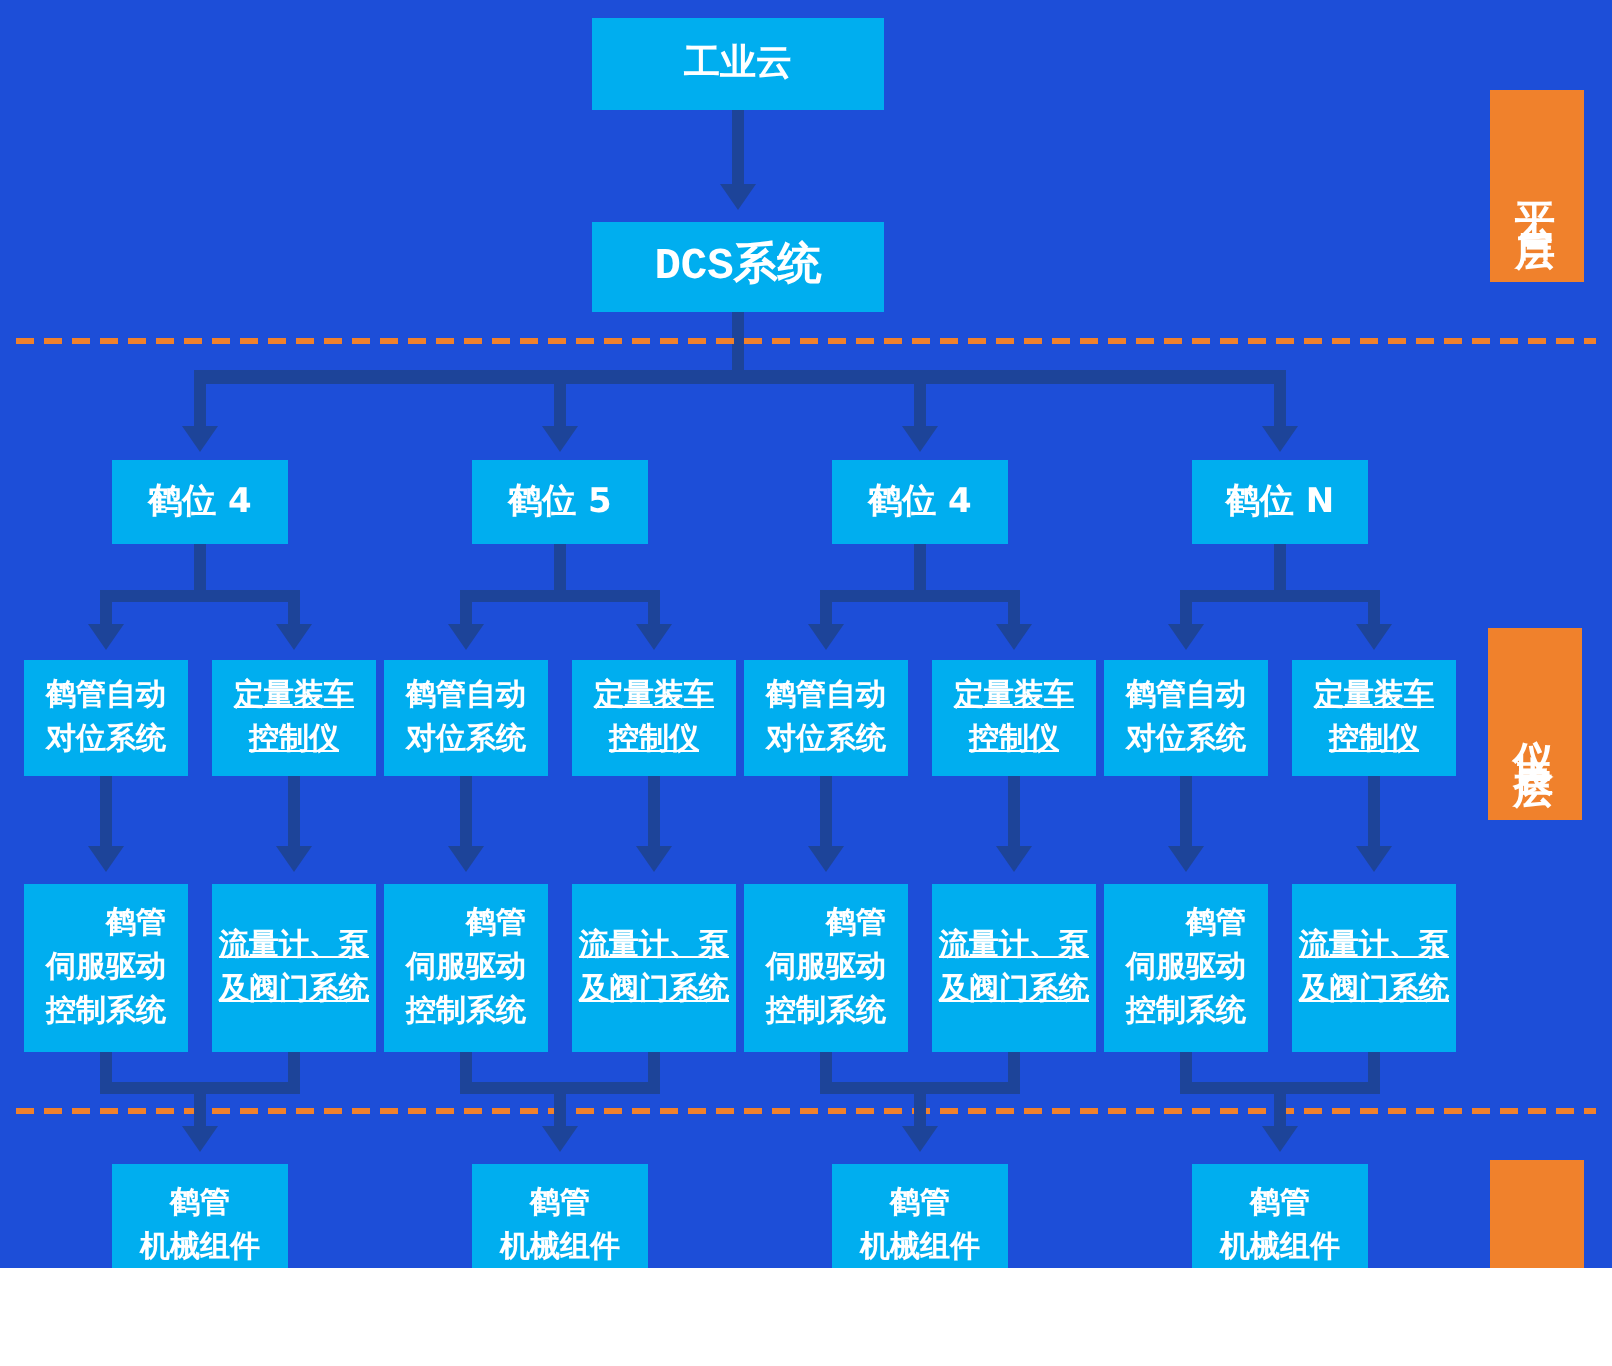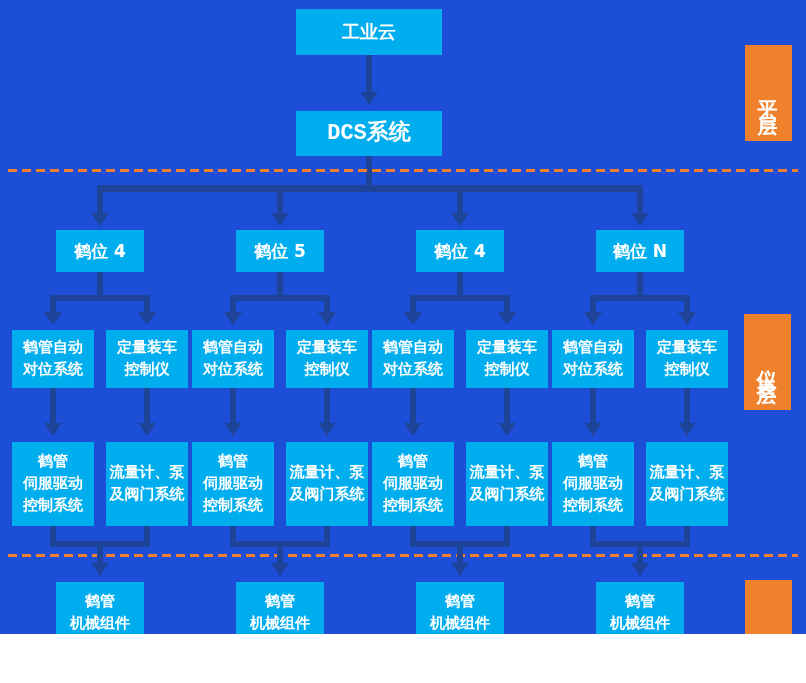--- a/index.html
+++ b/index.html
@@ -25,22 +25,22 @@
     display: flex;
     align-items: center;
     justify-content: center;
     text-align: center;
     white-space: pre-line;
     line-height: 1.45;
   }
   .cloud { left: 296px; top: 9px;  width: 146px; height: 46px; font-size: 18px; }
   .dcs   { left: 296px; top: 111px; width: 146px; height: 45px; font-size: 22px; font-family: Liberation Mono, monospace; }
   .station { left: calc(var(--c) - 44px); top: 230px; width: 88px; height: 42px; font-size: 17px; }
-  .box-l { left: calc(var(--c) - 88px); width: 82px; }
-  .box-r { left: calc(var(--c) + 6px);  width: 82px; }
+  .box-l { left: calc(var(--c) - 88px); width: 82px; text-align: right; }
+  .box-r { left: calc(var(--c) + 6px);  width: 82px; text-decoration: underline; }
   .lvl2 { top: 330px; height: 58px; font-size: 15px; }
   .lvl3 { top: 442px; height: 84px; font-size: 15px; }
   .mech { left: calc(var(--c) - 44px); top: 582px; width: 88px; height: 62px; font-size: 15px; }
 
   
   .stem { position: absolute; width: 6px; background: var(--navy); }
   .bar  { position: absolute; height: 6px; background: var(--navy); }
   .head {
     position: absolute; width: 0; height: 0;
     border-left: 9px solid transparent;

